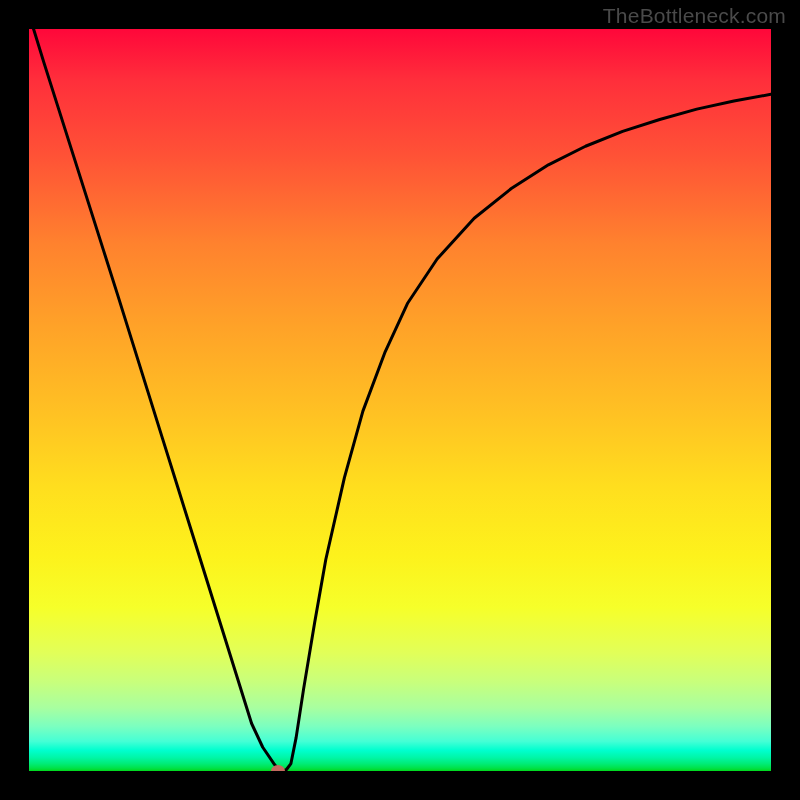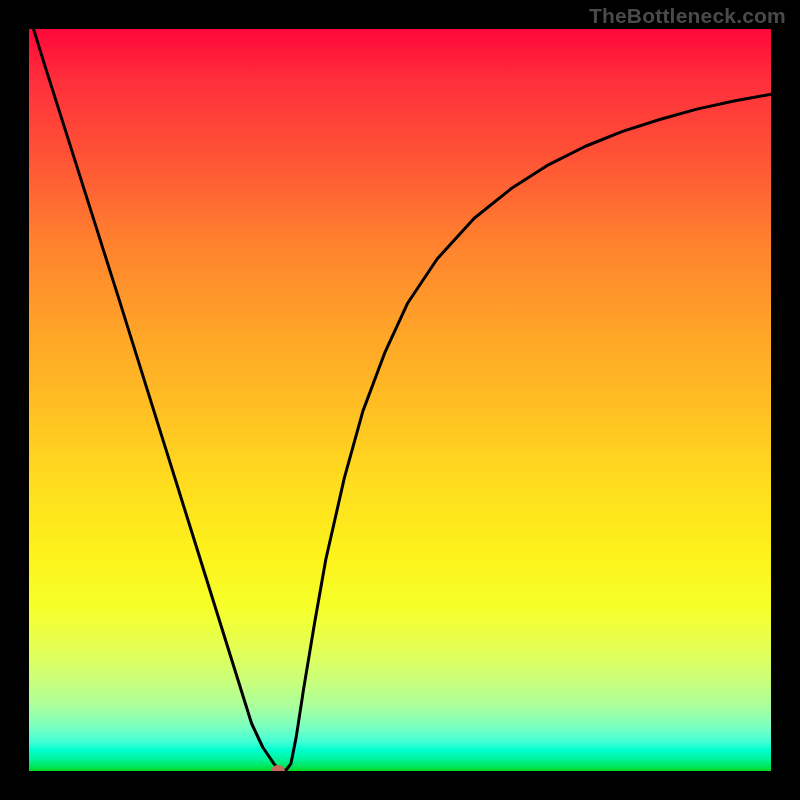--- a/index.html
+++ b/index.html
@@ -17,21 +17,21 @@
     height: 800px;
     background: #000;
     box-sizing: border-box;
   }
   .watermark {
     position: absolute;
     top: 4px;
     right: 14px;
     color: #4a4a4a;
     font-size: 21px;
-    font-weight: 700;
+    font-weight: 400;
     letter-spacing: 0.2px;
     z-index: 40;
   }
   .plot-area {
     position: absolute;
     left: 29px;
     top: 29px;
     width: 742px;
     height: 742px;
     overflow: hidden;

